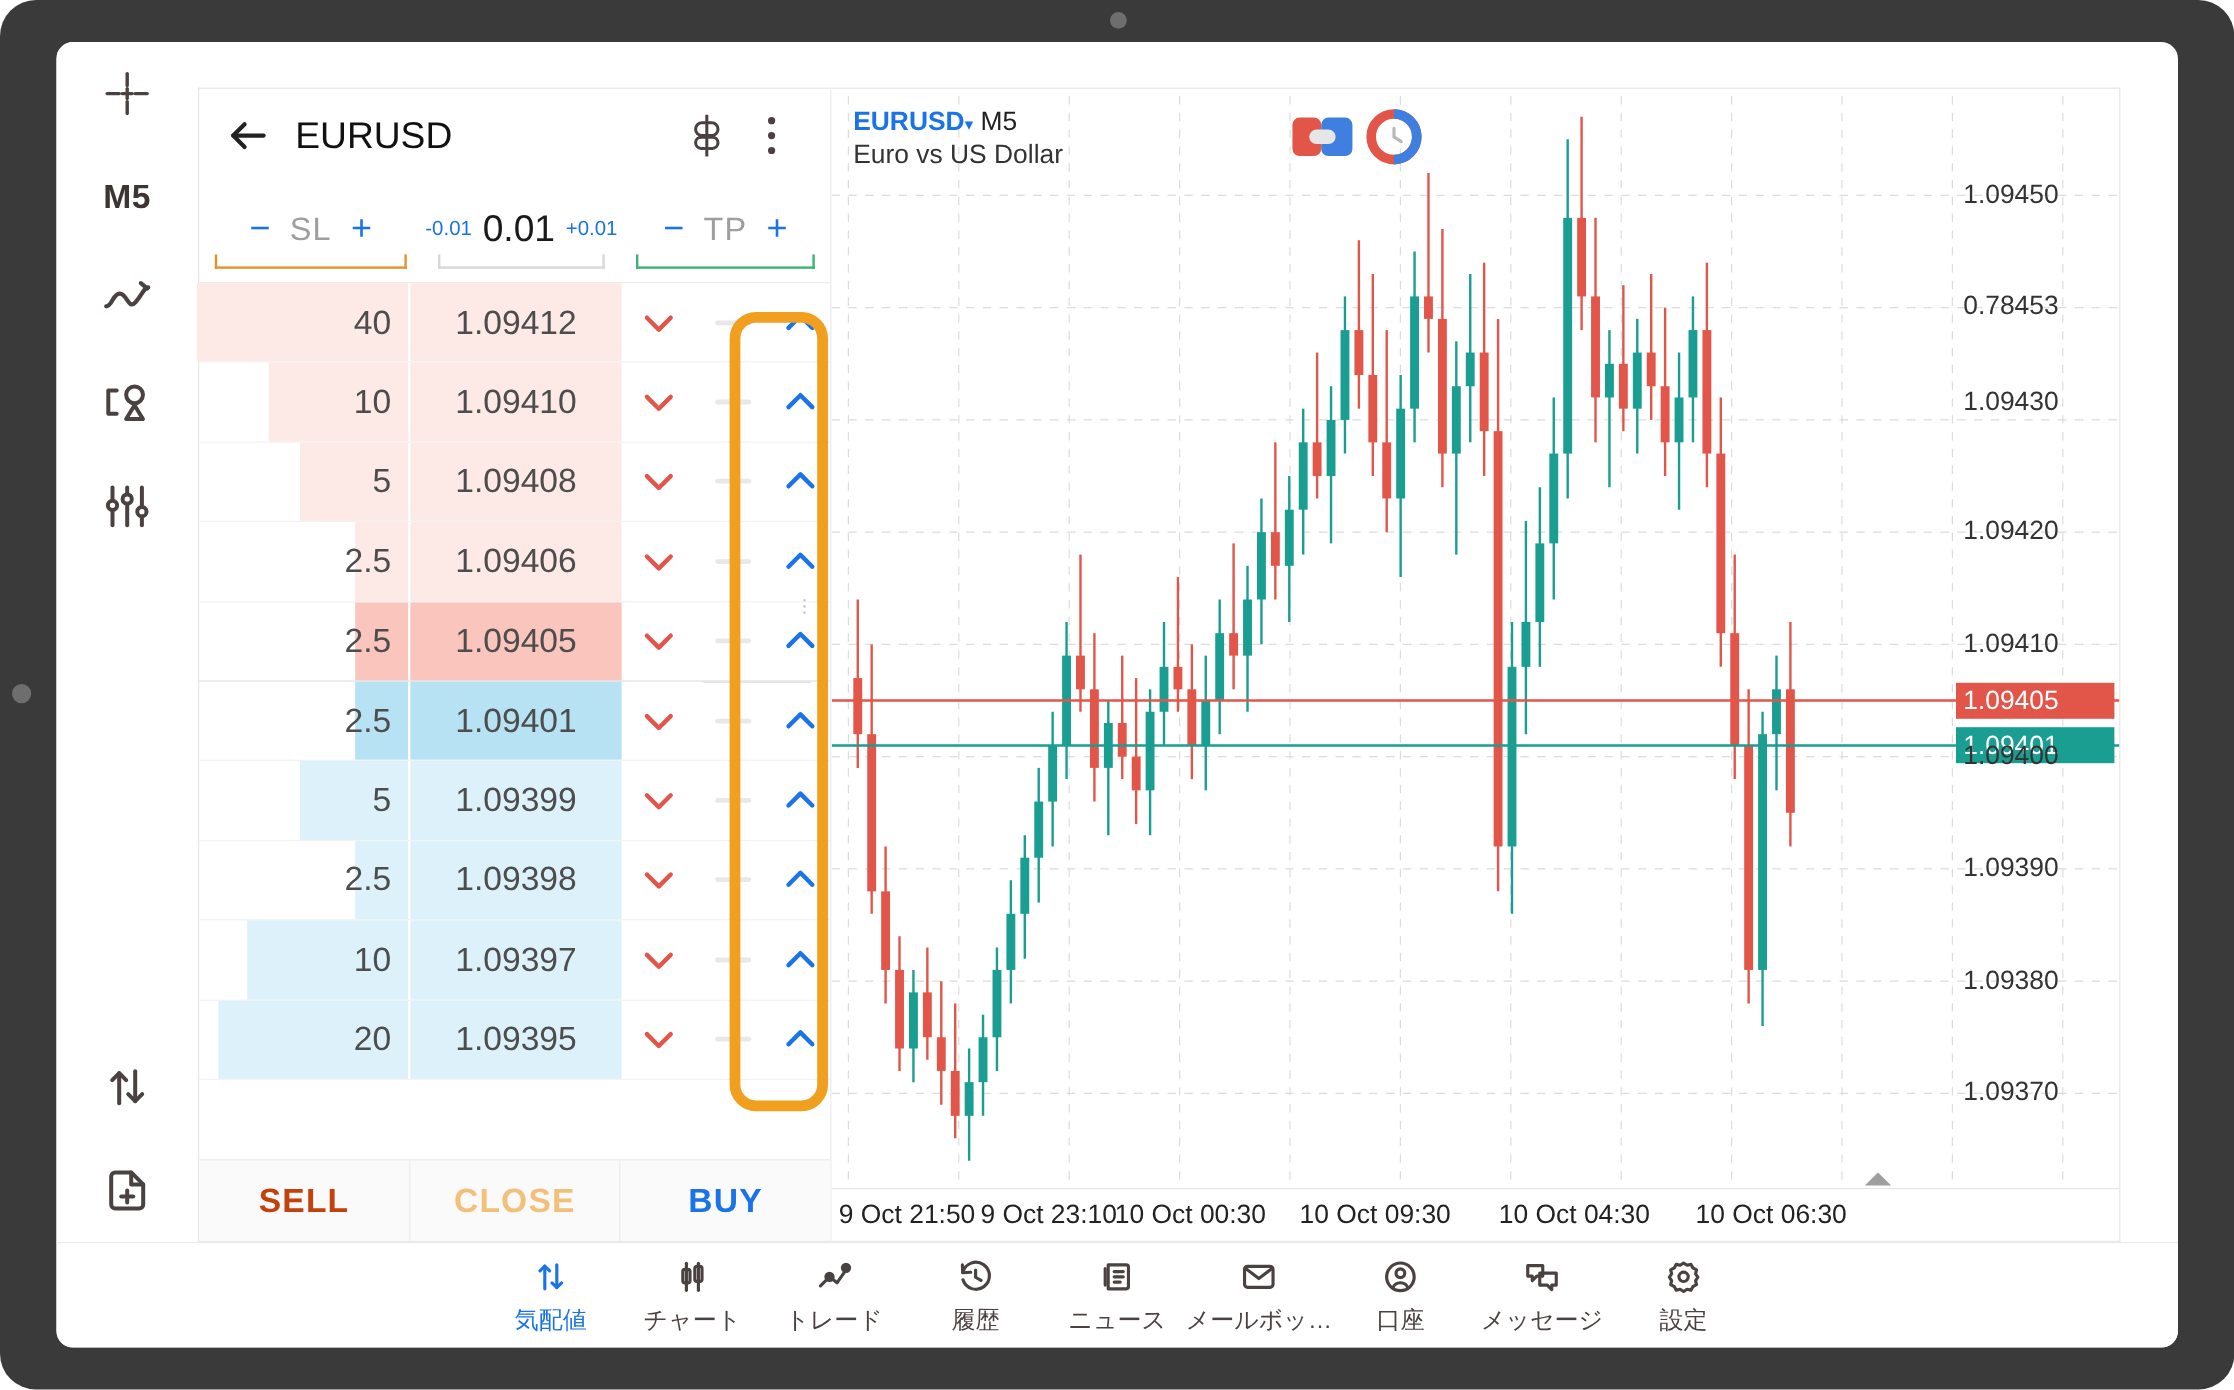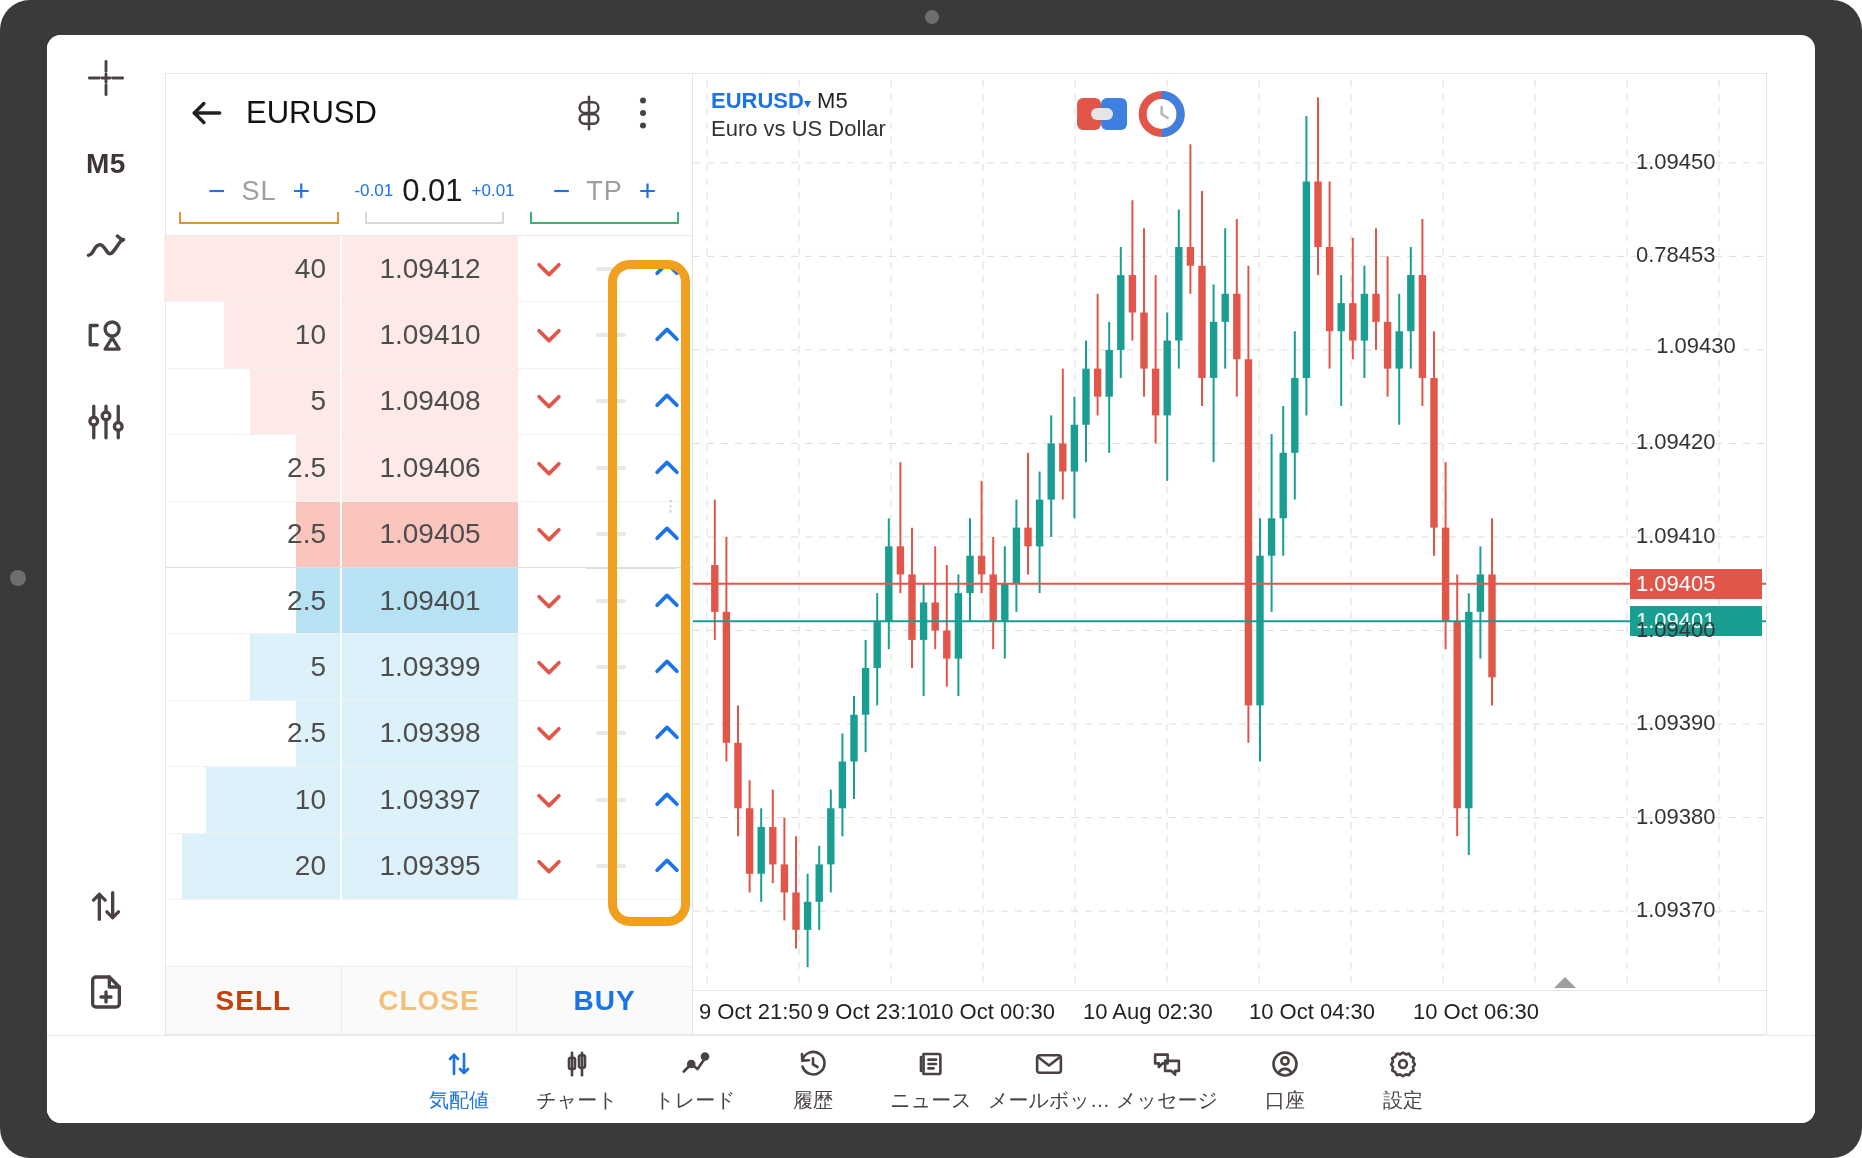--- a/index.html
+++ b/index.html
@@ -708,27 +708,27 @@
         </svg>
 
       <div class="ax-badge" id="badge-ask" style="top: 494.771px;">1.09405</div>
       <div class="ax-badge" id="badge-bid" style="top: 532.188px;">1.09401</div>
 
       <div id="scroll-tri"></div>
       <div id="time-axis">
           <div class="tick-label" style="left: 6px;">9 Oct 21:50</div>
           <div class="tick-label" style="left: 124px;">9 Oct 23:10</div>
           <div class="tick-label" style="left: 236px;">10 Oct 00:30</div>
-          <div class="tick-label" style="left: 390px;">10 Aug 02:30</div>
+          <div class="tick-label" style="left: 390px;">10 Oct 09:30</div>
           <div class="tick-label" style="left: 556px;">10 Oct 04:30</div>
           <div class="tick-label" style="left: 720px;">10 Oct 06:30</div>
         </div>
     <div class="ax-price" style="top: 74.8333px;">1.09450</div>
         <div class="ax-price" style="top: 168.375px;">0.78453</div>
-        <div class="ax-price" style="top: 259px; text-align: center;">1.09430</div>
+        <div class="ax-price" style="top: 248px;">1.09430</div>
         <div class="ax-price" style="top: 355.458px;">1.09420</div>
         <div class="ax-price" style="top: 449px;">1.09410</div>
         <div class="ax-price" style="top: 542.542px;">1.09400</div>
         <div class="ax-price" style="top: 636.083px;">1.09390</div>
         <div class="ax-price" style="top: 729.625px;">1.09380</div>
         <div class="ax-price" style="top: 823.167px;">1.09370</div>
       </div>
 
     <div id="bottom-nav">
         <div class="nav-item active">
@@ -790,35 +790,35 @@
             <svg width="30" height="30" viewBox="0 0 24 24" fill="none" stroke="currentColor" stroke-width="2.1" stroke-linecap="round" stroke-linejoin="round">
               <rect x="2.5" y="5" width="19" height="14" rx="2"></rect>
               <polyline points="3.2,6.4 12,13.2 20.8,6.4"></polyline>
             </svg>
           </div>
           <div class="nav-label">メールボッ…</div>
         </div>
         <div class="nav-item">
           <div class="nav-icon">
             <svg width="30" height="30" viewBox="0 0 24 24" fill="none" stroke="currentColor" stroke-width="2.1" stroke-linecap="round" stroke-linejoin="round">
-              <path d="M2.5 4.5 h10 v7 h-4 l-3 3 v-3 h-3 z"></path>
-              <path d="M10.5 9.5 h11 v8 h-3 v3 l-3 -3 h-5 z"></path>
-            </svg>
-          </div>
-          <div class="nav-label">メッセージ</div>
-        </div>
-        <div class="nav-item">
-          <div class="nav-icon">
-            <svg width="30" height="30" viewBox="0 0 24 24" fill="none" stroke="currentColor" stroke-width="2.1" stroke-linecap="round" stroke-linejoin="round">
               <circle cx="12" cy="12" r="9.2"></circle>
               <circle cx="12" cy="9.6" r="2.9"></circle>
               <path d="M7 19.3 a5.4 5.4 0 0 1 10 0"></path>
             </svg>
           </div>
           <div class="nav-label">口座</div>
+        </div>
+        <div class="nav-item">
+          <div class="nav-icon">
+            <svg width="30" height="30" viewBox="0 0 24 24" fill="none" stroke="currentColor" stroke-width="2.1" stroke-linecap="round" stroke-linejoin="round">
+              <path d="M2.5 4.5 h10 v7 h-4 l-3 3 v-3 h-3 z"></path>
+              <path d="M10.5 9.5 h11 v8 h-3 v3 l-3 -3 h-5 z"></path>
+            </svg>
+          </div>
+          <div class="nav-label">メッセージ</div>
         </div>
         <div class="nav-item">
           <div class="nav-icon">
             <svg width="30" height="30" viewBox="0 0 24 24" fill="none" stroke="currentColor" stroke-width="2.1" stroke-linecap="round" stroke-linejoin="round">
               <path d="M12 2.8 l2.3 1.5 2.6 -.6 1.3 2.4 2.4 1.3 -.6 2.6 1.5 2.3 -1.5 2.3 .6 2.6 -2.4 1.3 -1.3 2.4 -2.6 -.6 -2.3 1.5 -2.3 -1.5 -2.6 .6 -1.3 -2.4 -2.4 -1.3 .6 -2.6 -1.5 -2.3 1.5 -2.3 -.6 -2.6 2.4 -1.3 1.3 -2.4 2.6 .6 z"></path>
               <circle cx="12" cy="12" r="3.1"></circle>
             </svg>
           </div>
           <div class="nav-label">設定</div>
         </div>

